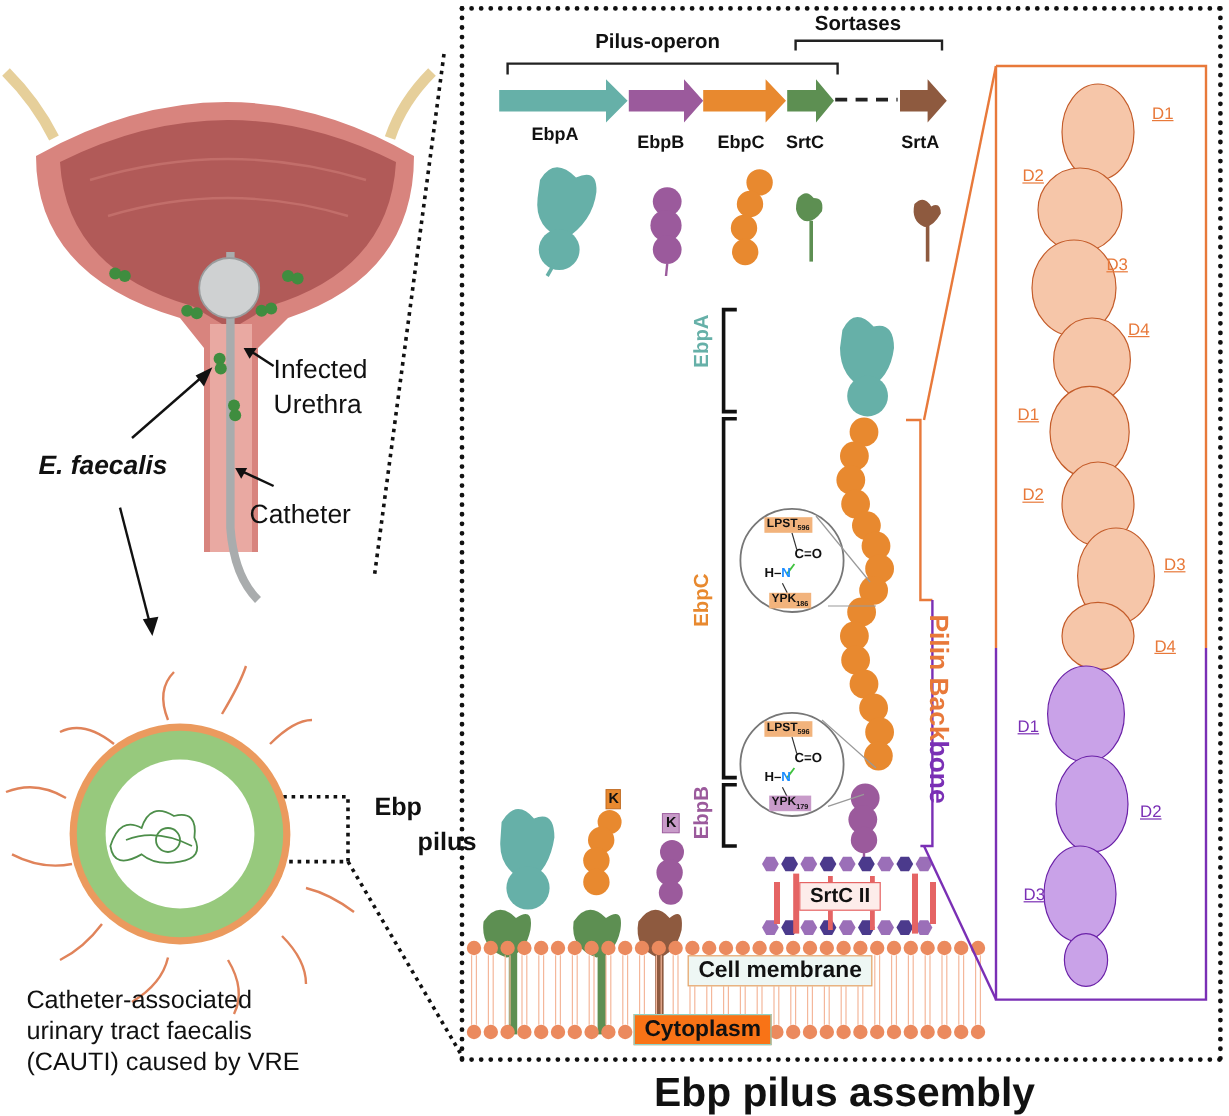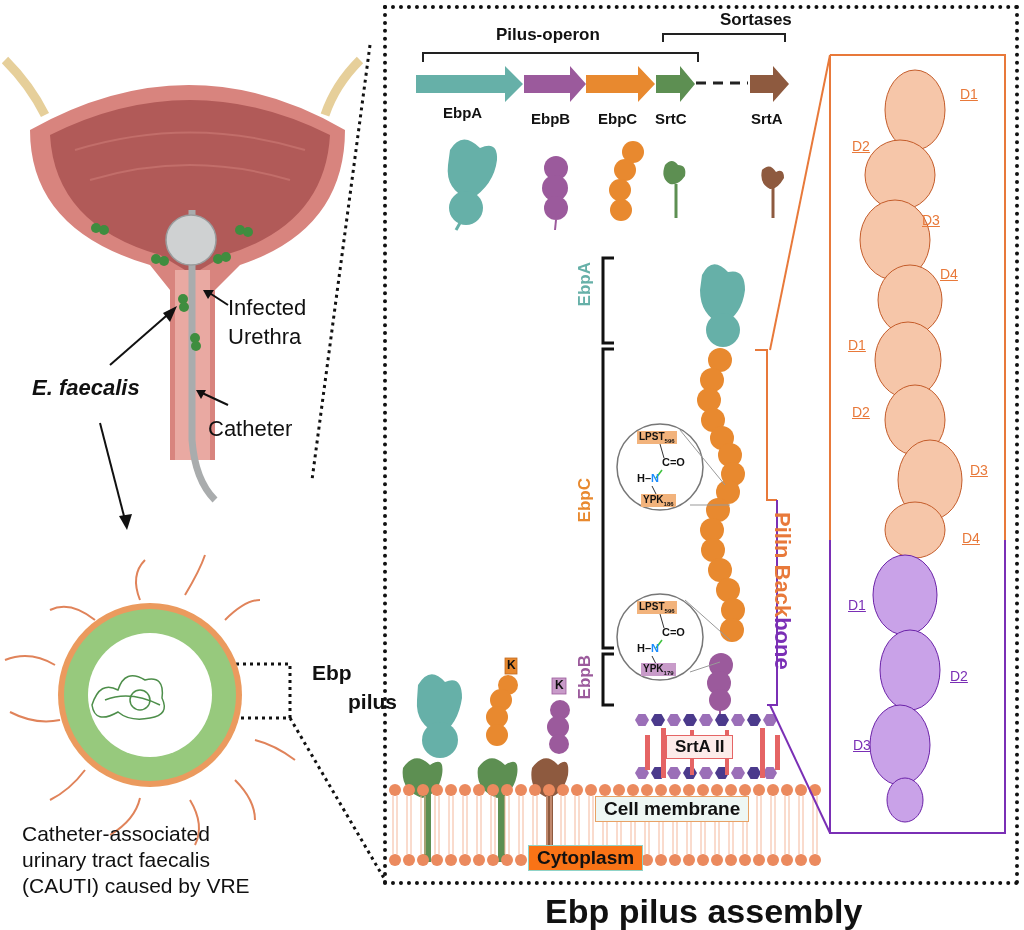--- a/index.html
+++ b/index.html
@@ -389,21 +389,21 @@
   </g>
   <g fill="#c9a2e8" stroke="#6b22a8" stroke-width="1">
     <ellipse cx="905" cy="595" rx="32" ry="40"></ellipse>
     <ellipse cx="910" cy="670" rx="30" ry="40"></ellipse>
     <ellipse cx="900" cy="745" rx="30" ry="40"></ellipse>
     <ellipse cx="905" cy="800" rx="18" ry="22"></ellipse>
   </g>
 </svg>
 
 <div class="lbl op" style="left:496px;top:25px;">Pilus-operon</div>
-<div class="lbl op" style="left:720px;top:10px;">Sortases</div>
+<div class="lbl op" style="left:679px;top:10px;">Sortases</div>
 <div class="lbl gene" style="left:443px;top:104px;">EbpA</div>
 <div class="lbl gene" style="left:531px;top:110px;">EbpB</div>
 <div class="lbl gene" style="left:598px;top:110px;">EbpC</div>
 <div class="lbl gene" style="left:655px;top:110px;">SrtC</div>
 <div class="lbl gene" style="left:751px;top:110px;">SrtA</div>
 
 <div class="lbl vert" style="left:575px;top:262px;font-size:17px;color:#66b0a8;transform:rotate(180deg);">EbpA</div>
 <div class="lbl vert" style="left:575px;top:478px;font-size:17px;color:#e8892f;transform:rotate(180deg);">EbpC</div>
 <div class="lbl vert" style="left:575px;top:655px;font-size:17px;color:#9b5a9c;transform:rotate(180deg);">EbpB</div>
 
@@ -415,22 +415,22 @@
 <div class="tag" style="left:641px;top:494px;background:#f2b37c;"><span>YPK</span><sub style="font-size:6px;">186</sub></div>
 
 <div class="tag" style="left:637px;top:601px;background:#f2b37c;"><span>LPST</span><sub style="font-size:6px;">596</sub></div>
 <div class="lbl" style="left:662px;top:626px;font-size:11px;font-weight:bold;"><span>C=O</span></div>
 <div class="lbl" style="left:637px;top:642px;font-size:11px;font-weight:bold;"><span>H–</span><span style="color:#1a8cff;">N</span></div>
 <div class="tag" style="left:641px;top:663px;background:#c89bc9;"><span>YPK</span><sub style="font-size:6px;">179</sub></div>
 
 <div class="lbl b" style="left:507px;top:658px;font-size:12px;">K</div>
 <div class="lbl b" style="left:555px;top:678px;font-size:12px;">K</div>
 
-<div class="boxlab" style="left:666px;top:735px;font-size:17px;background:#fdecea;border:1.5px solid #e56464;">SrtA II</div>
-<div class="boxlab" style="left:573px;top:796px;background:#eef7f4;border:1.5px solid #e8a265;margin-left:22px;">Cell membrane</div>
+<div class="boxlab" style="left:666px;top:735px;font-size:17px;background:#fdecea;border:1.5px solid #e56464;">SrtC II</div>
+<div class="boxlab" style="left:573px;top:796px;background:#eef7f4;border:1.5px solid #e8a265;">Cell membrane</div>
 <div class="boxlab" style="left:528px;top:845px;background:#f97316;border:1.5px solid #8fd3c8;">Cytoplasm</div>
 
 <div id="domain-labels">
     <div class="lbl dom" style="left: 960px; top: 86px; color: rgb(232, 121, 58);">D1</div>
     <div class="lbl dom" style="left: 852px; top: 138px; color: rgb(232, 121, 58);">D2</div>
     <div class="lbl dom" style="left: 922px; top: 212px; color: rgb(232, 121, 58);">D3</div>
     <div class="lbl dom" style="left: 940px; top: 266px; color: rgb(232, 121, 58);">D4</div>
     <div class="lbl dom" style="left: 848px; top: 337px; color: rgb(232, 121, 58);">D1</div>
     <div class="lbl dom" style="left: 852px; top: 404px; color: rgb(232, 121, 58);">D2</div>
     <div class="lbl dom" style="left: 970px; top: 462px; color: rgb(232, 121, 58);">D3</div>

